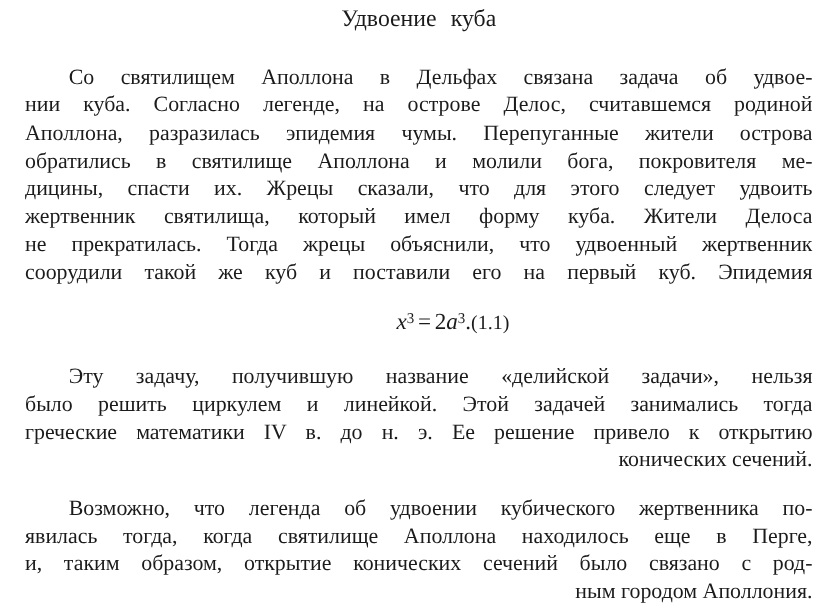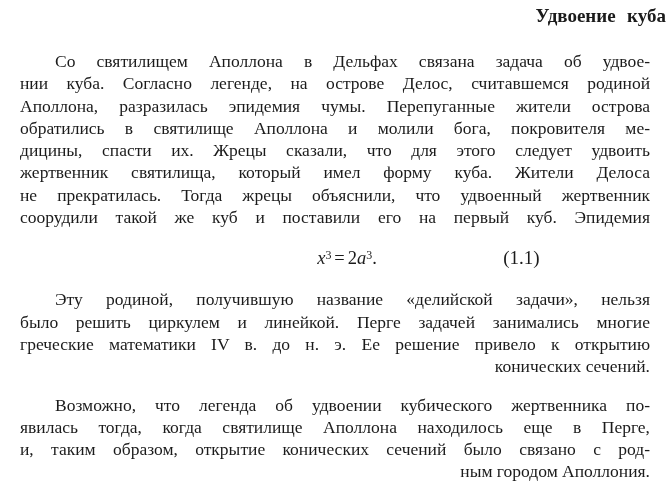--- a/index.html
+++ b/index.html
@@ -15,24 +15,24 @@
     font-family: "Liberation Serif", "DejaVu Serif", serif;
   }
   .page {
     box-sizing: border-box;
     width: 670px;
     height: 491px;
     padding: 4px 4px 0 4px;
   }
   .title {
     margin: 2px 0 0 0;
-    text-align: right;
+    text-align: center;
     font-size: 19px;
     line-height: 20px;
-    font-weight: bold;
+    font-weight: normal;
     word-spacing: 0.35em;
   }
   .content {
     margin-top: 24px;
   }
   .para {
     margin: 16px;
   }
   .line {
     font-size: 17.5px;
@@ -64,22 +64,22 @@
     grid-template-columns: 1fr auto 1fr;
     align-items: baseline;
     margin: 8px 0 7px 0;
     line-height: 28px;
   }
   .formula {
     font-size: 18.5px;
     margin-left: 24px;
   }
   .eq-num {
-    text-align: center;
-    font-size: 19px;
+    text-align: left;
+    font-size: 16px;
   }
 </style>
 </head>
 <body>
 
 <div class="page">
   <h1 class="title">Удвоение куба</h1>
   <div class="content" id="content">
       <div class="para">
         <div class="line j ind"><span>Со святилищем Аполлона в Дельфах связана задача об удвое-</span></div>
@@ -90,22 +90,22 @@
         <div class="line j"><span>жертвенник святилища, который имел форму куба. Жители Делоса</span></div>
         <div class="line j"><span>не прекратилась. Тогда жрецы объяснили, что удвоенный жертвенник</span></div>
         <div class="line j"><span>соорудили такой же куб и поставили его на первый куб. Эпидемия</span></div>
       </div>
       <div class="eq-row">
         <div></div>
         <div class="formula"><span class="var">x</span><span class="sup">3</span><span class="rel">=</span><span>2</span><span class="var">a</span><span class="sup">3</span><span>.</span></div>
         <div class="eq-num">(1.1)</div>
       </div>
       <div class="para">
-        <div class="line j ind"><span>Эту родиной, получившую название «делийской задачи», нельзя</span></div>
-        <div class="line j"><span>было решить циркулем и линейкой. Перге задачей занимались многие</span></div>
+        <div class="line j ind"><span>Эту задачу, получившую название «делийской задачи», нельзя</span></div>
+        <div class="line j"><span>было решить циркулем и линейкой. Этой задачей занимались тогда</span></div>
         <div class="line j"><span>греческие математики IV в. до н. э. Ее решение привело к открытию</span></div>
         <div class="line"><span>конических сечений.</span></div>
       </div>
       <div class="para">
         <div class="line j ind"><span>Возможно, что легенда об удвоении кубического жертвенника по-</span></div>
         <div class="line j"><span>явилась тогда, когда святилище Аполлона находилось еще в Перге,</span></div>
         <div class="line j"><span>и, таким образом, открытие конических сечений было связано с род-</span></div>
         <div class="line"><span>ным городом Аполлония.</span></div>
       </div>
     </div>

